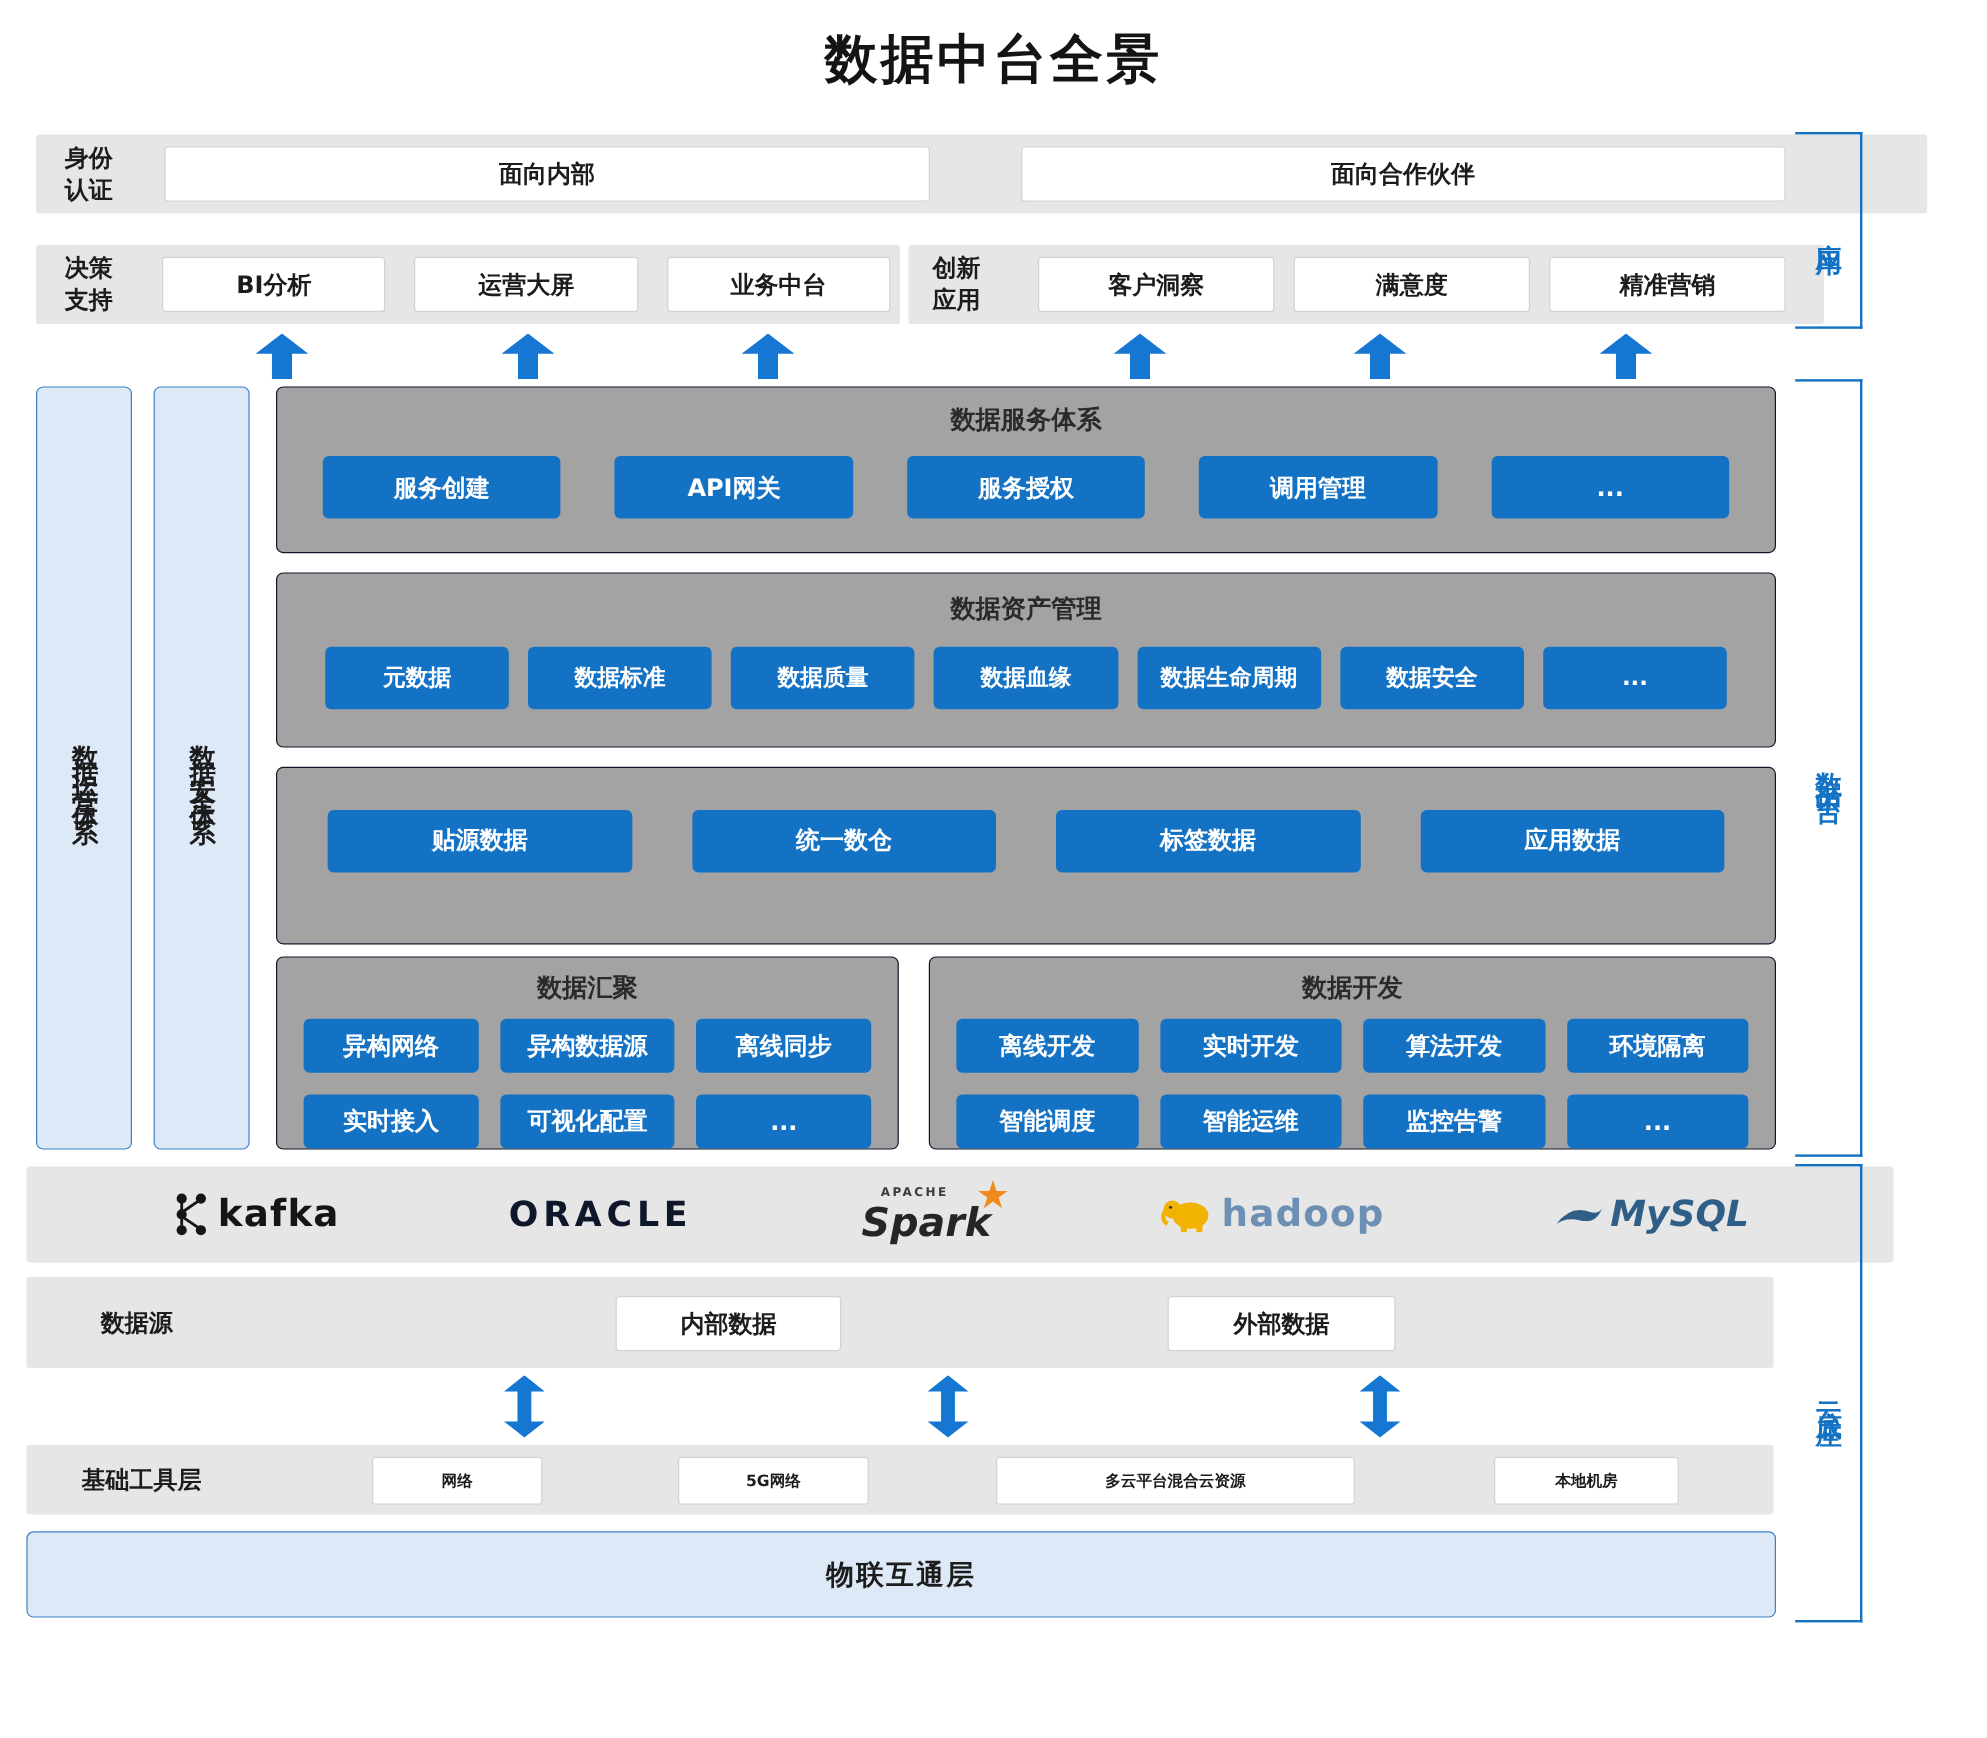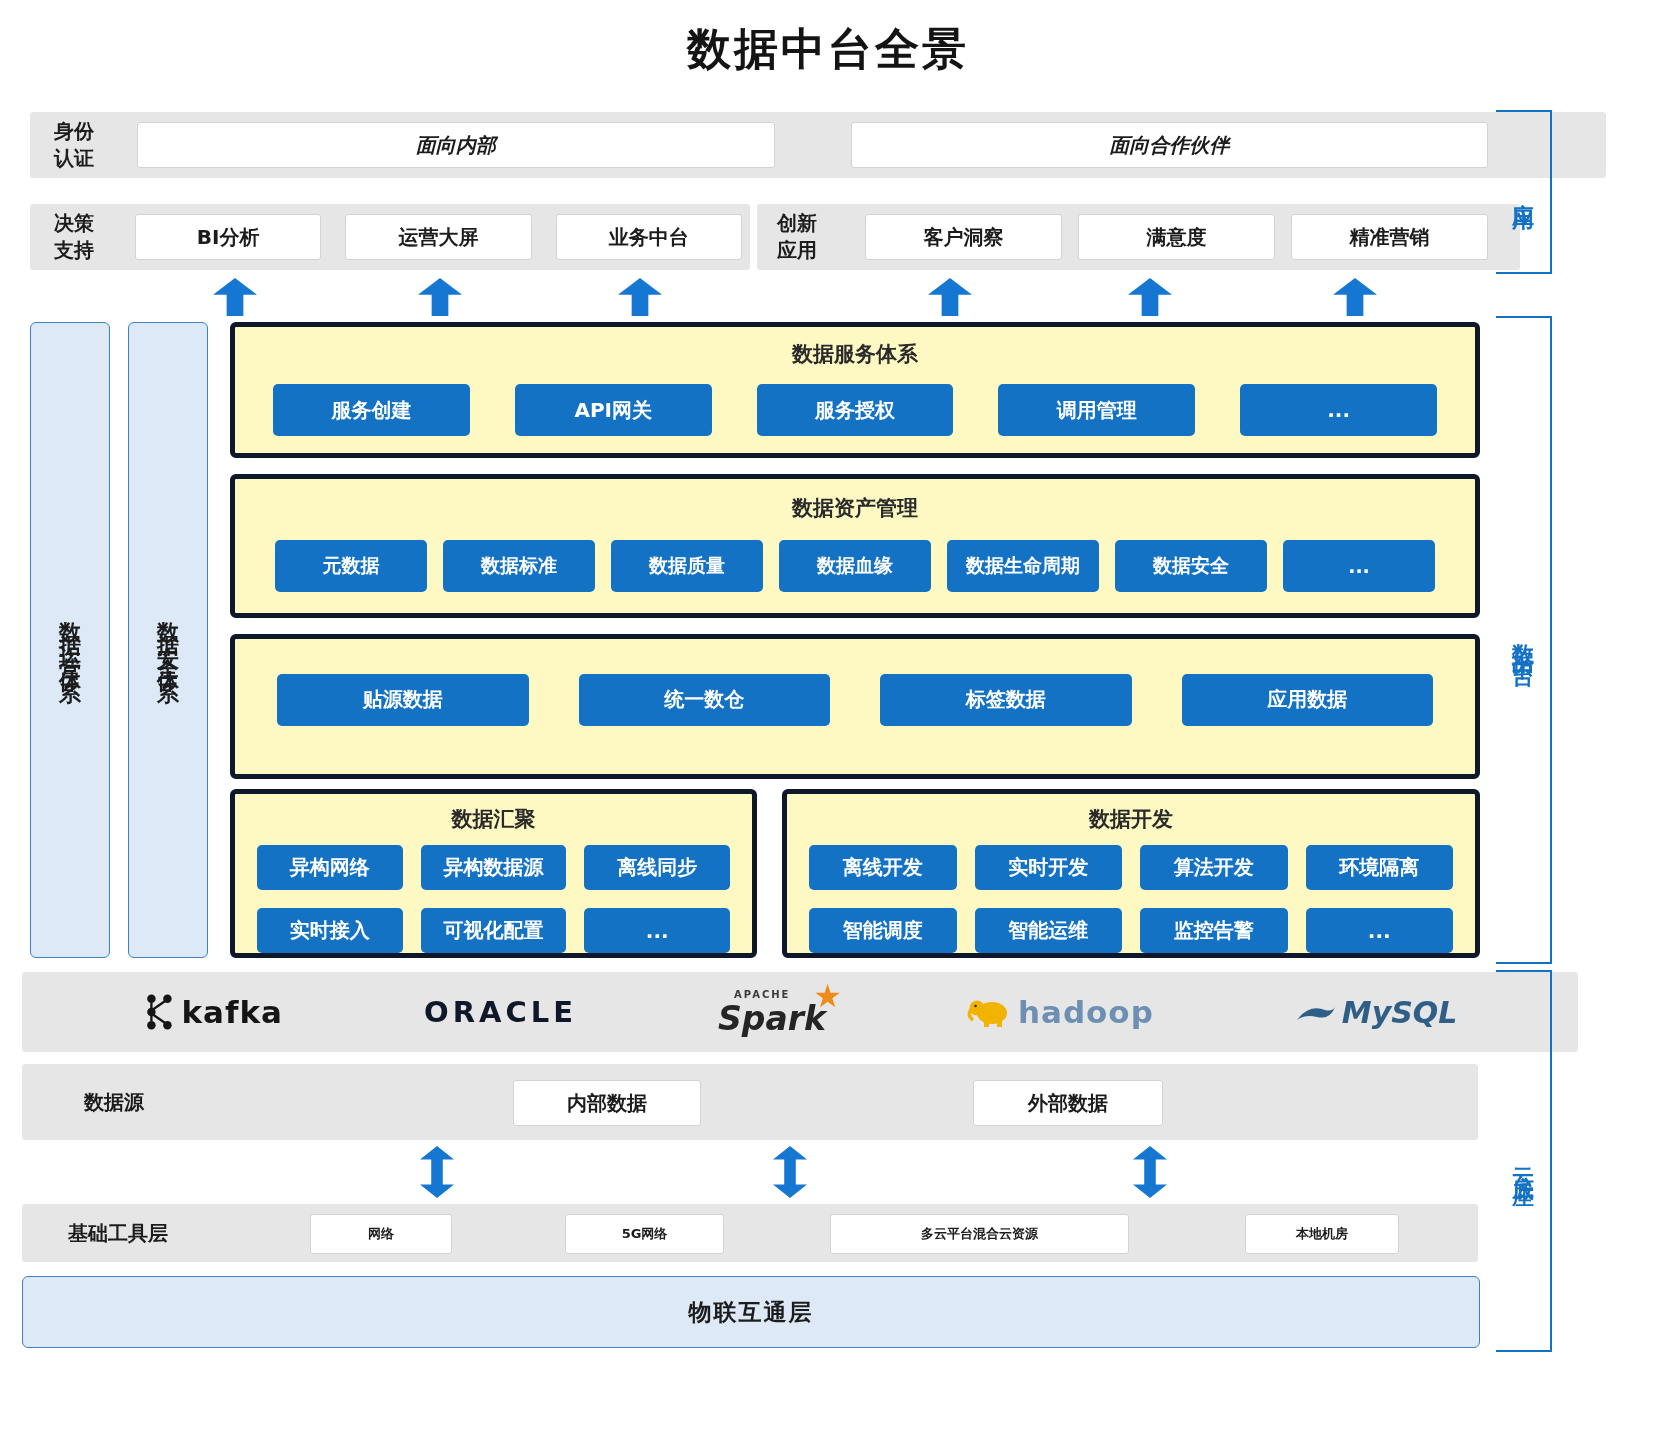--- a/index.html
+++ b/index.html
@@ -8,21 +8,21 @@
   .title{position:absolute;left:0;top:20px;width:100%;text-align:center;font-size:44px;font-weight:bold;color:#141414;letter-spacing:3px;}
 
   
   .graybar{position:absolute;background:#e7e6e6;border-radius:3px;display:flex;align-items:center;}
   .bar-label{font-size:20px;font-weight:bold;color:#1c1c1c;line-height:1.35;flex:none;}
   .wrap2{width:46px;}
   .whitebox{background:#fff;border:1px solid #d3d3d3;border-radius:3px;height:44px;display:flex;align-items:center;justify-content:center;font-size:20px;font-weight:bold;color:#1c1c1c;}
 
   .bar-identity{left:30px;top:112px;width:1458px;height:66px;padding-right:118px;}
   .bar-identity .bar-label{margin-left:24px;}
-  .bar-identity .whitebox{flex:1;margin-left:37px;font-style:italic;}
+  .bar-identity .whitebox{flex:1;margin-left:37px;}
   .bar-identity .whitebox ~ .whitebox{margin-left:76px;}
 
   .bar-decision{left:30px;top:204px;width:712px;height:66px;padding-right:8px;}
   .bar-decision .bar-label{margin-left:24px;}
   .bar-decision .whitebox{flex:1;margin-left:35px;}
   .bar-decision .whitebox ~ .whitebox{margin-left:24px;}
 
   .bar-innovation{left:757px;top:204px;width:731px;height:66px;padding-right:32px;}
   .bar-innovation .bar-label{margin-left:20px;}
   .bar-innovation .whitebox{flex:1;margin-left:42px;}
@@ -33,21 +33,21 @@
     clip-path:polygon(50% 0,100% 44%,69% 44%,69% 100%,31% 100%,31% 44%,0 44%);}
   .arrow-dd{position:absolute;top:1146px;width:34px;height:52px;background:#1577d2;
     clip-path:polygon(50% 0,100% 26%,67% 26%,67% 74%,100% 74%,50% 100%,0 74%,33% 74%,33% 26%,0 26%);}
 
   
   .platform{position:absolute;left:30px;top:322px;width:1450px;height:636px;display:flex;}
   .vertbar{width:78px;background:#dde9f6;border:1px solid #3c82c4;border-radius:6px;display:flex;align-items:center;justify-content:center;}
   .vertbar + .vertbar{margin-left:18px;}
   .vertbar span{writing-mode:vertical-lr;text-orientation:upright;font-size:22px;font-weight:bold;color:#1c1c1c;letter-spacing:12px;}
   .plat-main{flex:1;margin-left:22px;display:flex;flex-direction:column;}
-  .section{background:#fef9c3;border:5px solid #0f172a;border-radius:6px;}
+  .section{background:#a3a3a3;border:1px solid #0f172a;border-radius:6px;}
   .sec-service{height:132px;margin-bottom:16px;padding-top:13px;}
   .sec-mgmt{height:138px;margin-bottom:16px;padding-top:15px;}
   .sec-asset{height:140px;margin-bottom:10px;padding-top:15px;}
   .sec-bottom{flex:1;display:flex;}
   .sec-agg{width:517px;padding-top:11px;}
   .sec-dev{flex:1;margin-left:25px;padding-top:11px;}
   .sec-title{text-align:center;font-size:21px;font-weight:bold;color:#2a2a2a;}
   .chip-row{display:flex;align-items:center;}
   .chip{background:#1472c4;color:#fff;border-radius:5px;display:flex;align-items:center;justify-content:center;font-size:20px;font-weight:bold;flex:1;height:52px;}
   .row-service{margin-top:16px;padding:0 38px;gap:45px;}

